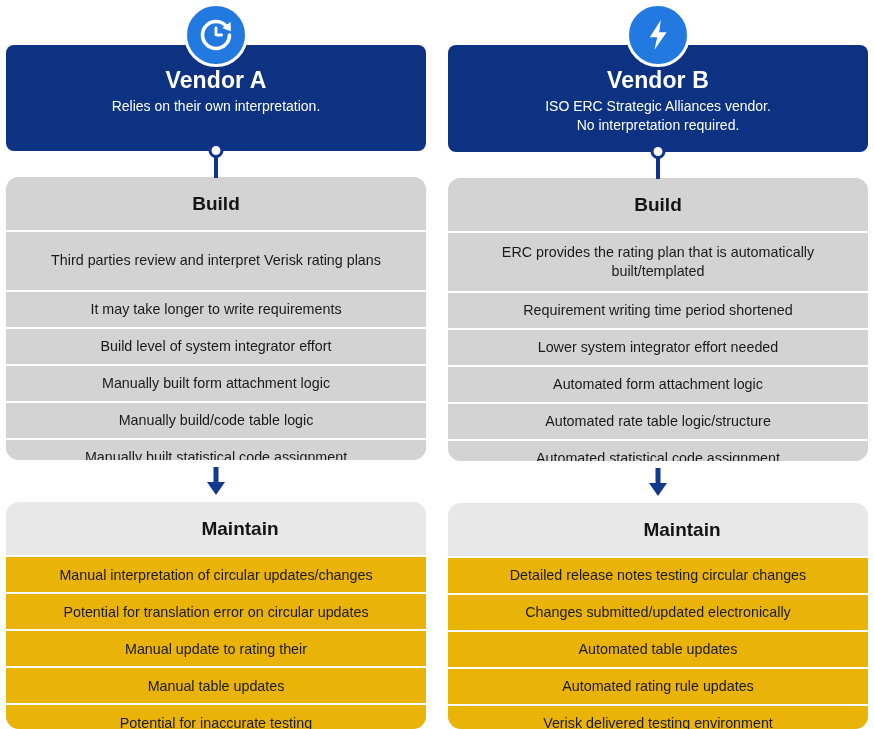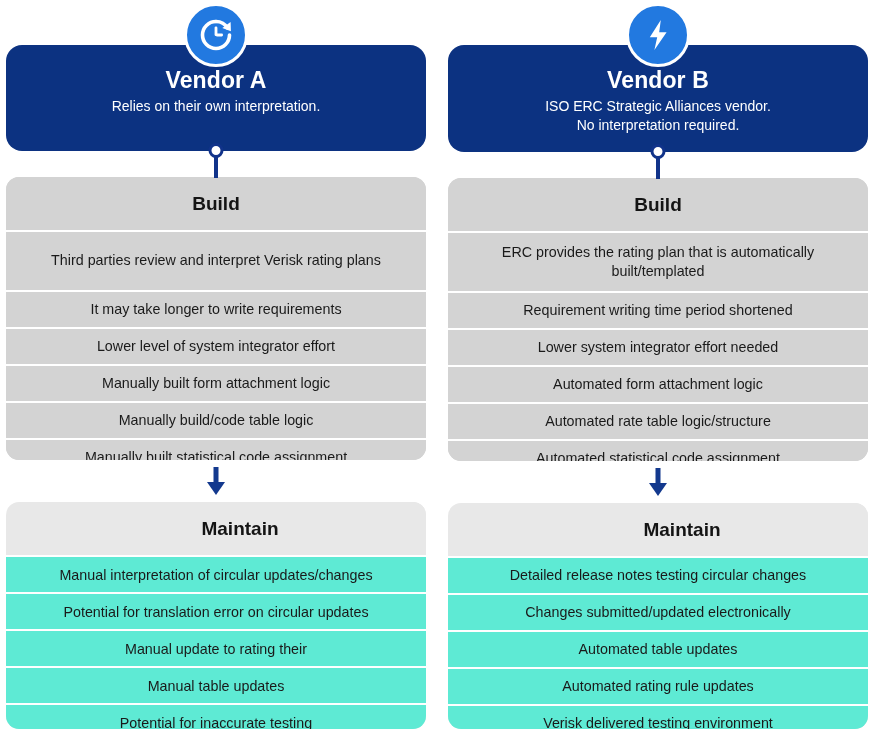--- a/index.html
+++ b/index.html
@@ -54,21 +54,21 @@
     display: flex;
     align-items: center;
     justify-content: center;
     z-index: 4;
   }
   .vendor-badge svg { display: block; }
 
   .vendor-card {
     position: relative;
     background: #0c3281;
-    border-radius: 16px;
+    border-radius: 8px;
     min-height: 106px;
     padding: 22px 18px 18px;
     box-sizing: border-box;
     text-align: center;
     color: #ffffff;
     z-index: 2;
   }
   .vendor-title {
     font-size: 23px;
     font-weight: bold;
@@ -137,21 +137,21 @@
     line-height: 1.3;
     color: #1a1a1a;
     padding: 8px 16px;
     border-top: 2px solid #ffffff;
     min-height: 19px;
     display: flex;
     align-items: center;
     justify-content: center;
   }
   .panel.build .row    { background: #d3d3d3; }
-  .panel.maintain .row { background: #5eead4; }
+  .panel.maintain .row { background: #eab308; }
 
   .panel.build .rows .row    { height: 19px; }
   .panel.build .rows .row.tall { height: 42px; }
   .panel.maintain .rows .row { height: 19px; }
 
   
   .arrow-gap {
     height: 44px;
     position: relative;
   }
@@ -202,21 +202,21 @@
     <div class="connector">
       <div class="dot"></div>
       <div class="stem"></div>
     </div>
 
     <div class="panel build">
       <div class="panel-title">Build</div>
       <div class="rows">
         <div class="row tall">Third parties review and interpret Verisk rating plans</div>
         <div class="row">It may take longer to write requirements</div>
-        <div class="row">Lower level of system integrator effort</div>
+        <div class="row">Build level of system integrator effort</div>
         <div class="row">Manually built form attachment logic</div>
         <div class="row">Manually build/code table logic</div>
         <div class="row">Manually built statistical code assignment</div>
       </div>
     </div>
 
     <div class="arrow-gap">
       <div class="arrow-shaft"></div>
       <div class="arrow-head"></div>
     </div>

